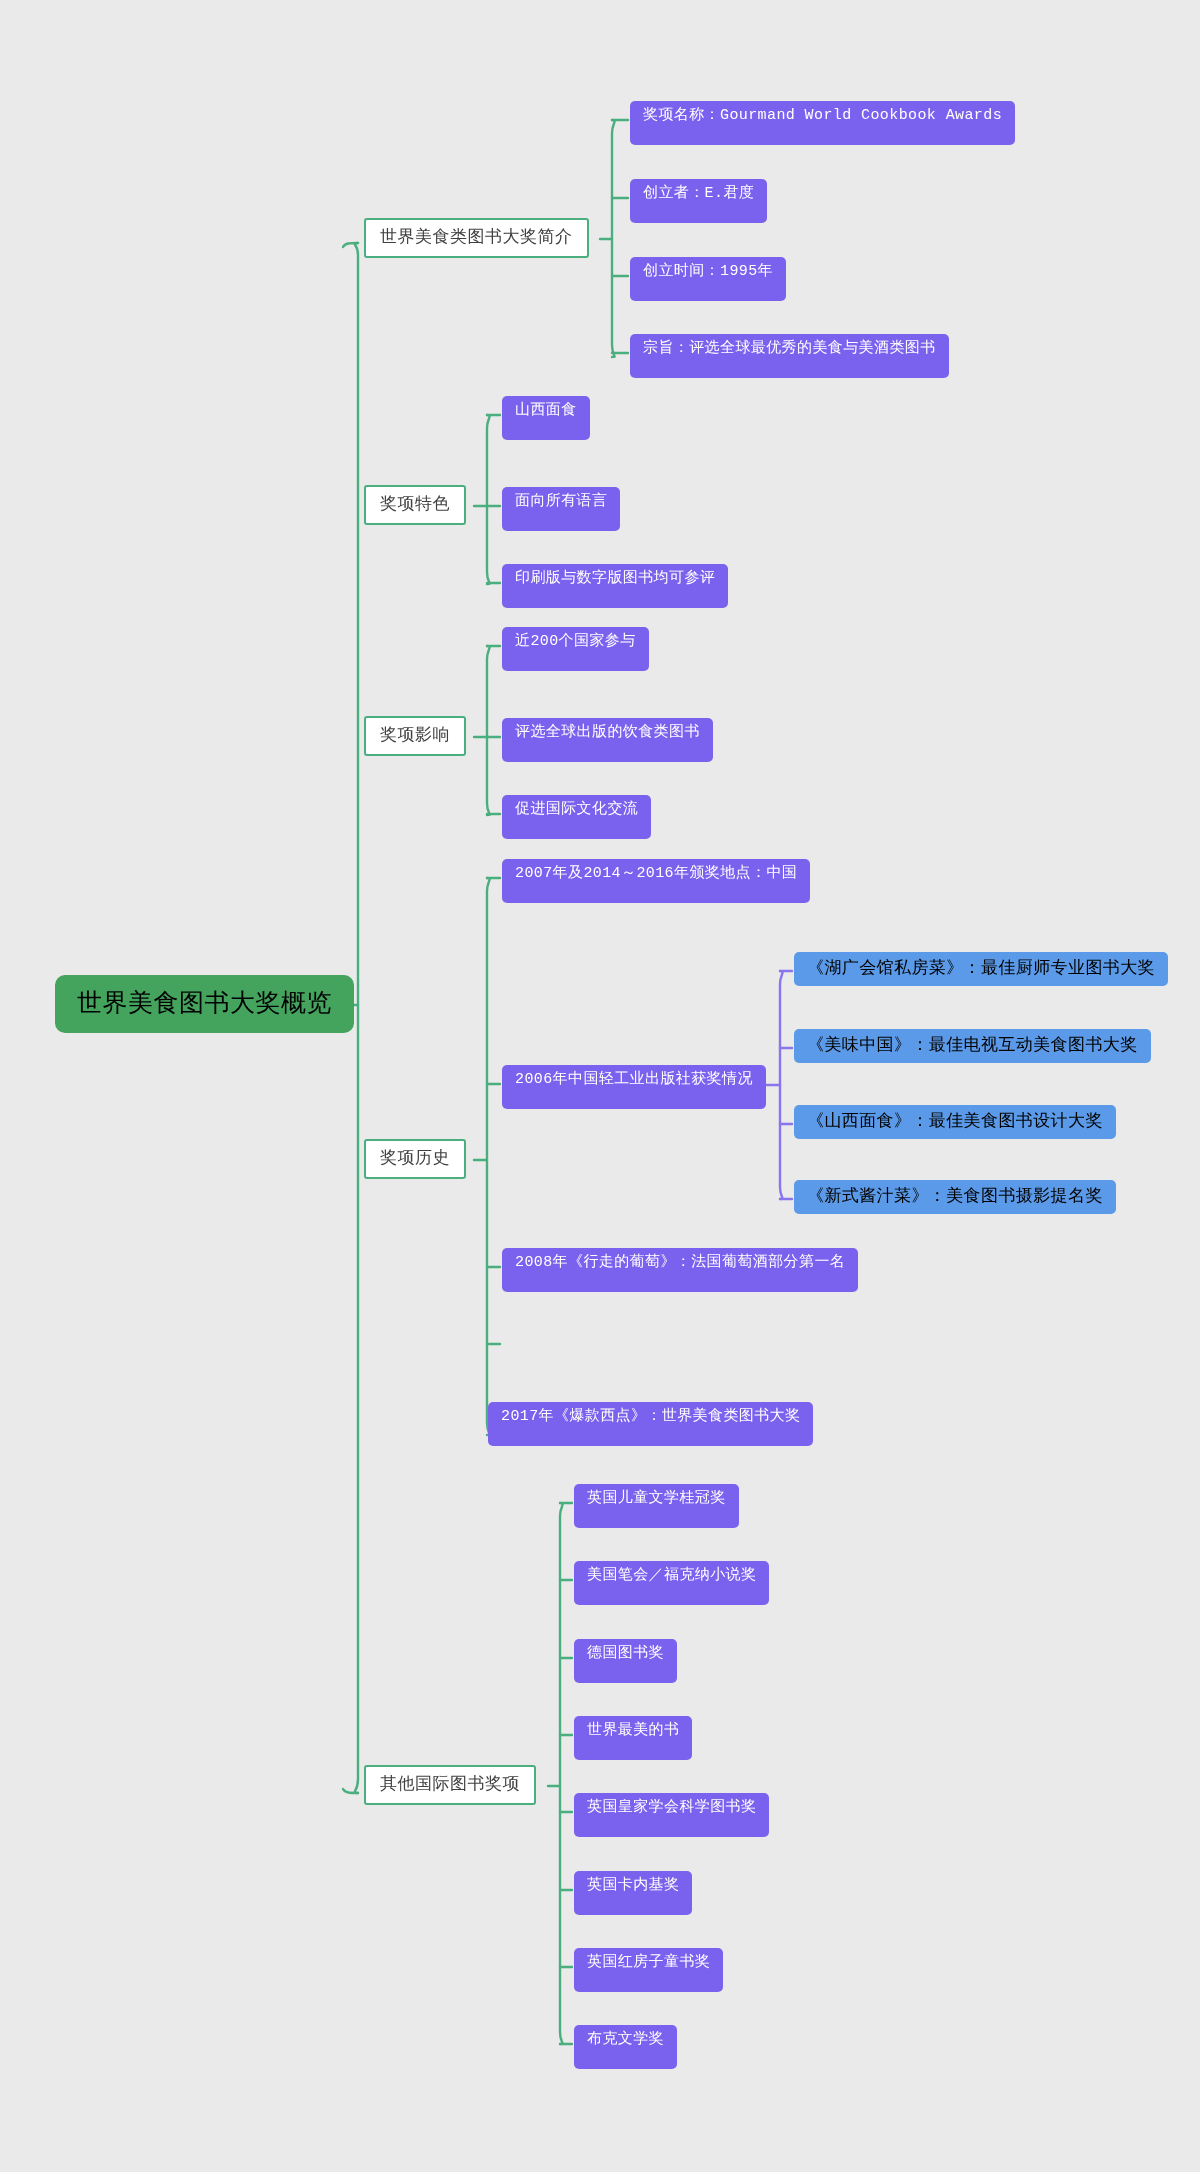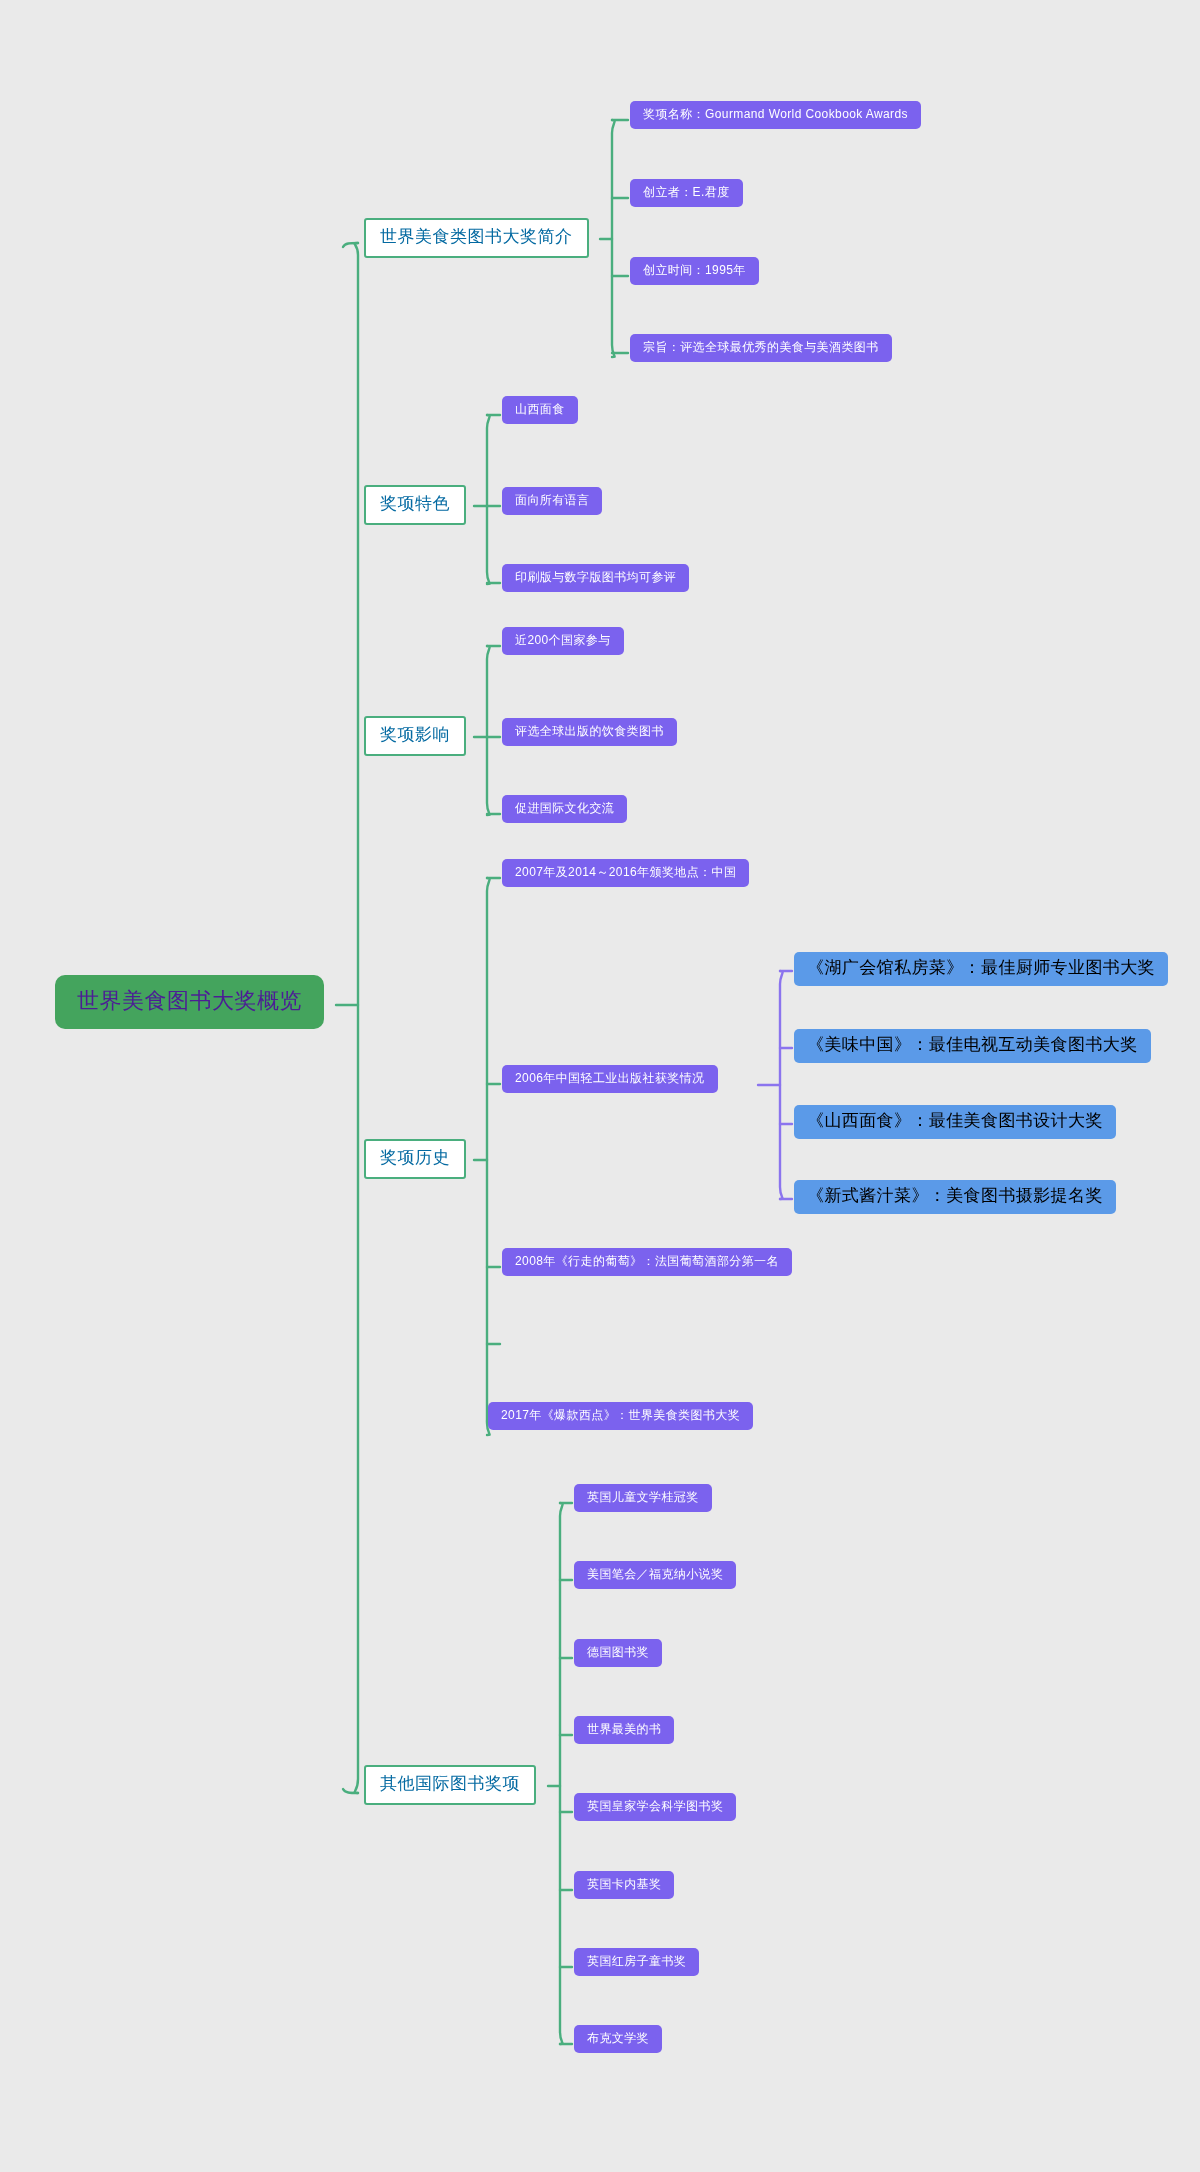--- a/index.html
+++ b/index.html
@@ -38,47 +38,48 @@
     z-index: 2;
     display: flex;
     align-items: center;
     white-space: nowrap;
     line-height: 1.1;
   }
 
   
   .node-root {
     background: #44a45d;
-    color: #4c1d95;
+    color: #000000;
     border-radius: 10px;
-    font-size: 22px;
+    font-size: 25px;
     padding: 14px 22px 16px 22px;
     letter-spacing: 0.5px;
     font-weight: 400;
   }
 
   
   .node-branch {
     background: #ffffff;
-    color: #0369a1;
+    color: #404040;
     border: 2px solid #4aae7e;
     border-radius: 3px;
     font-size: 17px;
     padding: 8px 14px 9px 14px;
     letter-spacing: 0.5px;
   }
 
   
   .node-leaf {
     background: #7b62ee;
     color: #ffffff;
     border-radius: 5px;
-    font-size: 12px;
-    padding: 7px 13px 8px 13px;
+    font-size: 15px;
+    padding: 7px 13px 20px 13px;
     letter-spacing: 0.4px;
+    font-family: Liberation Mono, monospace;
   }
 
   
   .node-sub {
     background: #5b9ae8;
     color: #000000;
     border-radius: 5px;
     font-size: 17px;
     padding: 7px 13px 8px 13px;
     letter-spacing: 0.4px;

